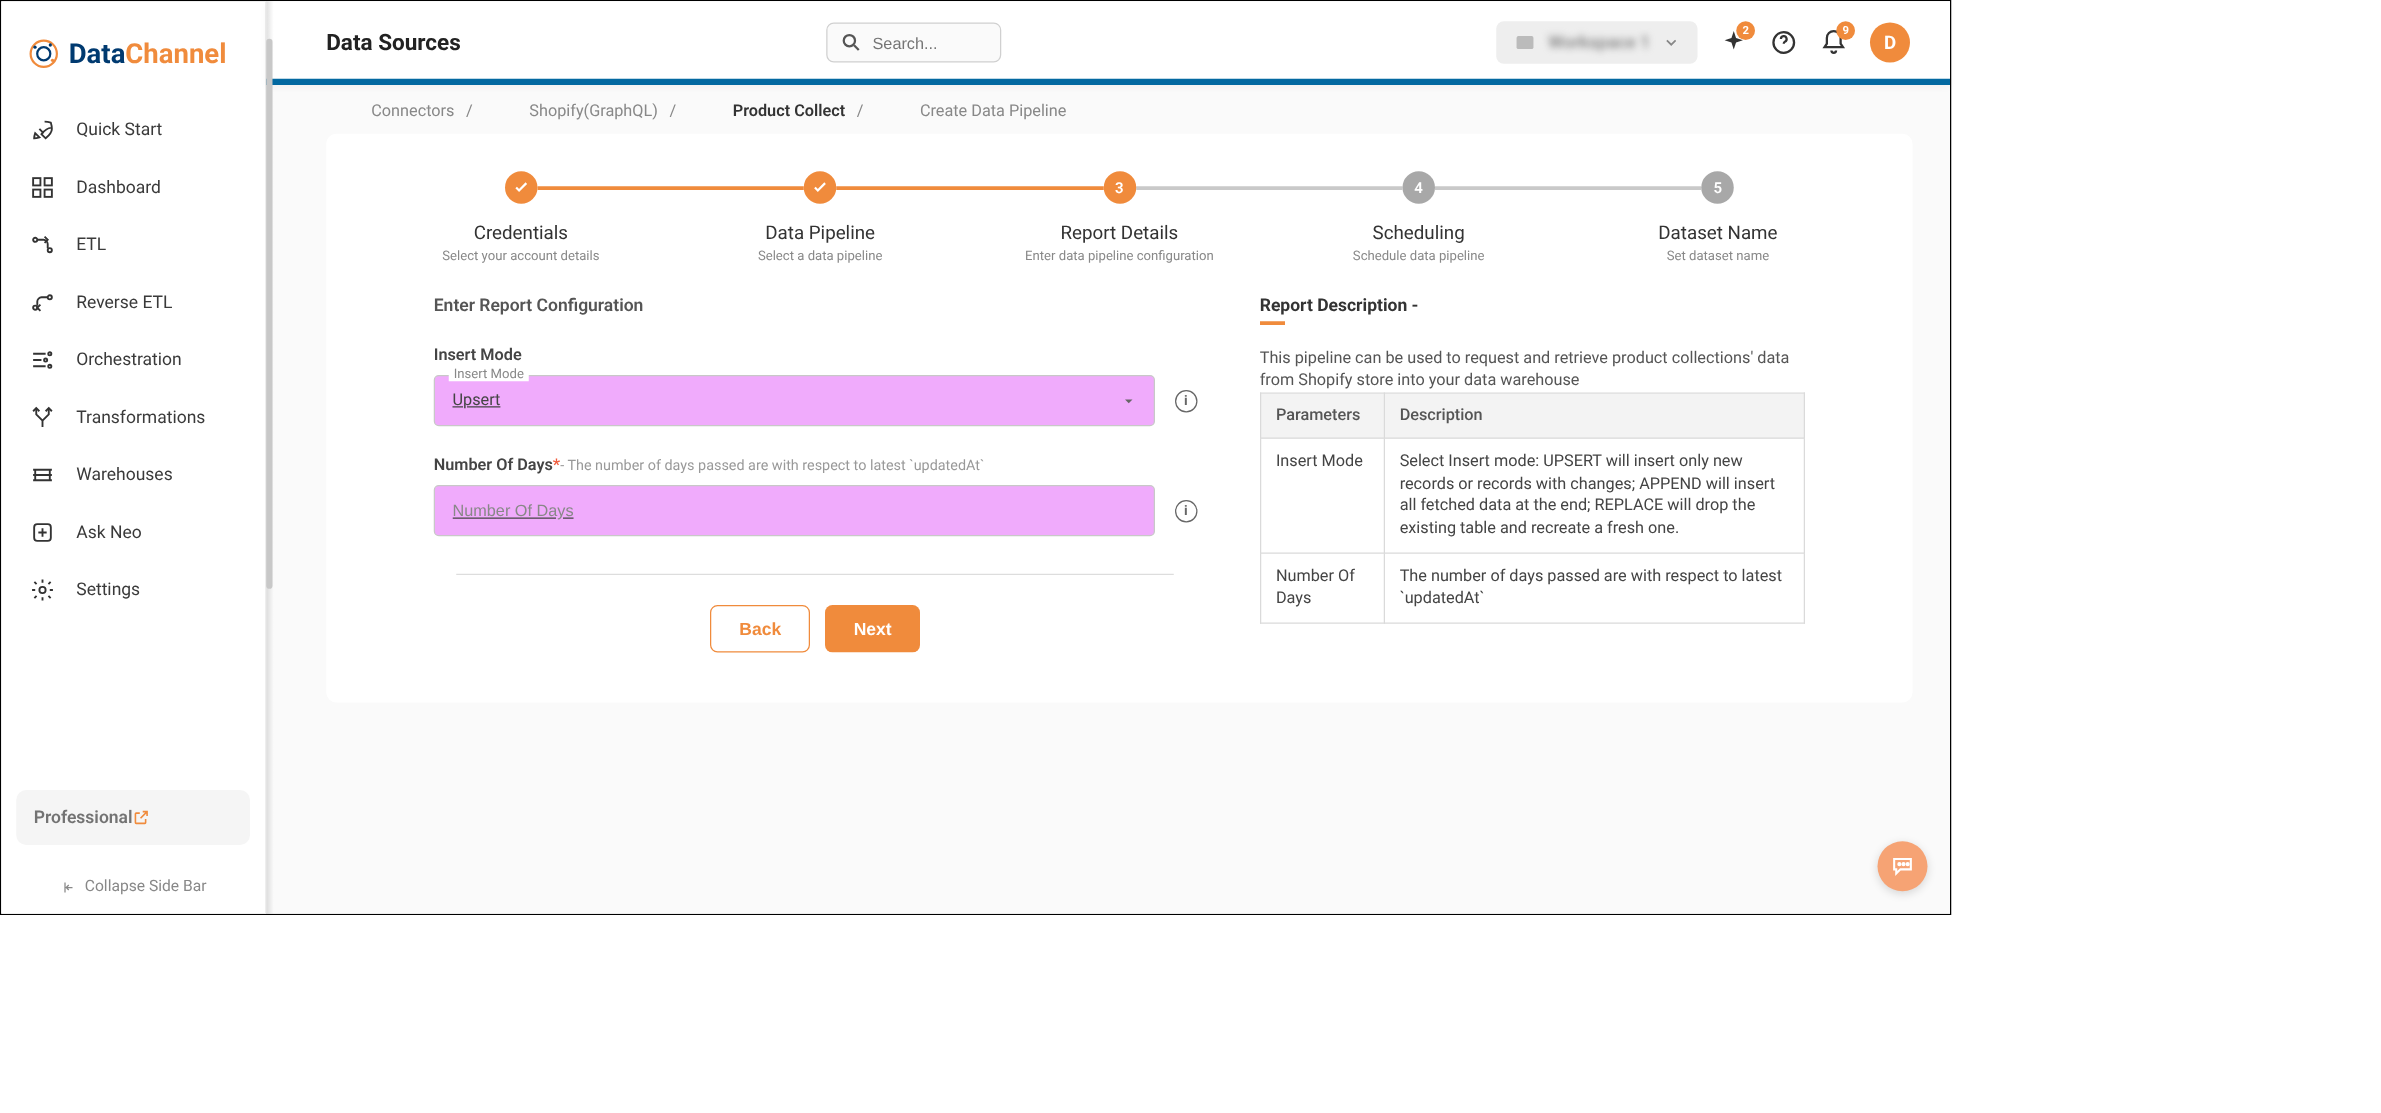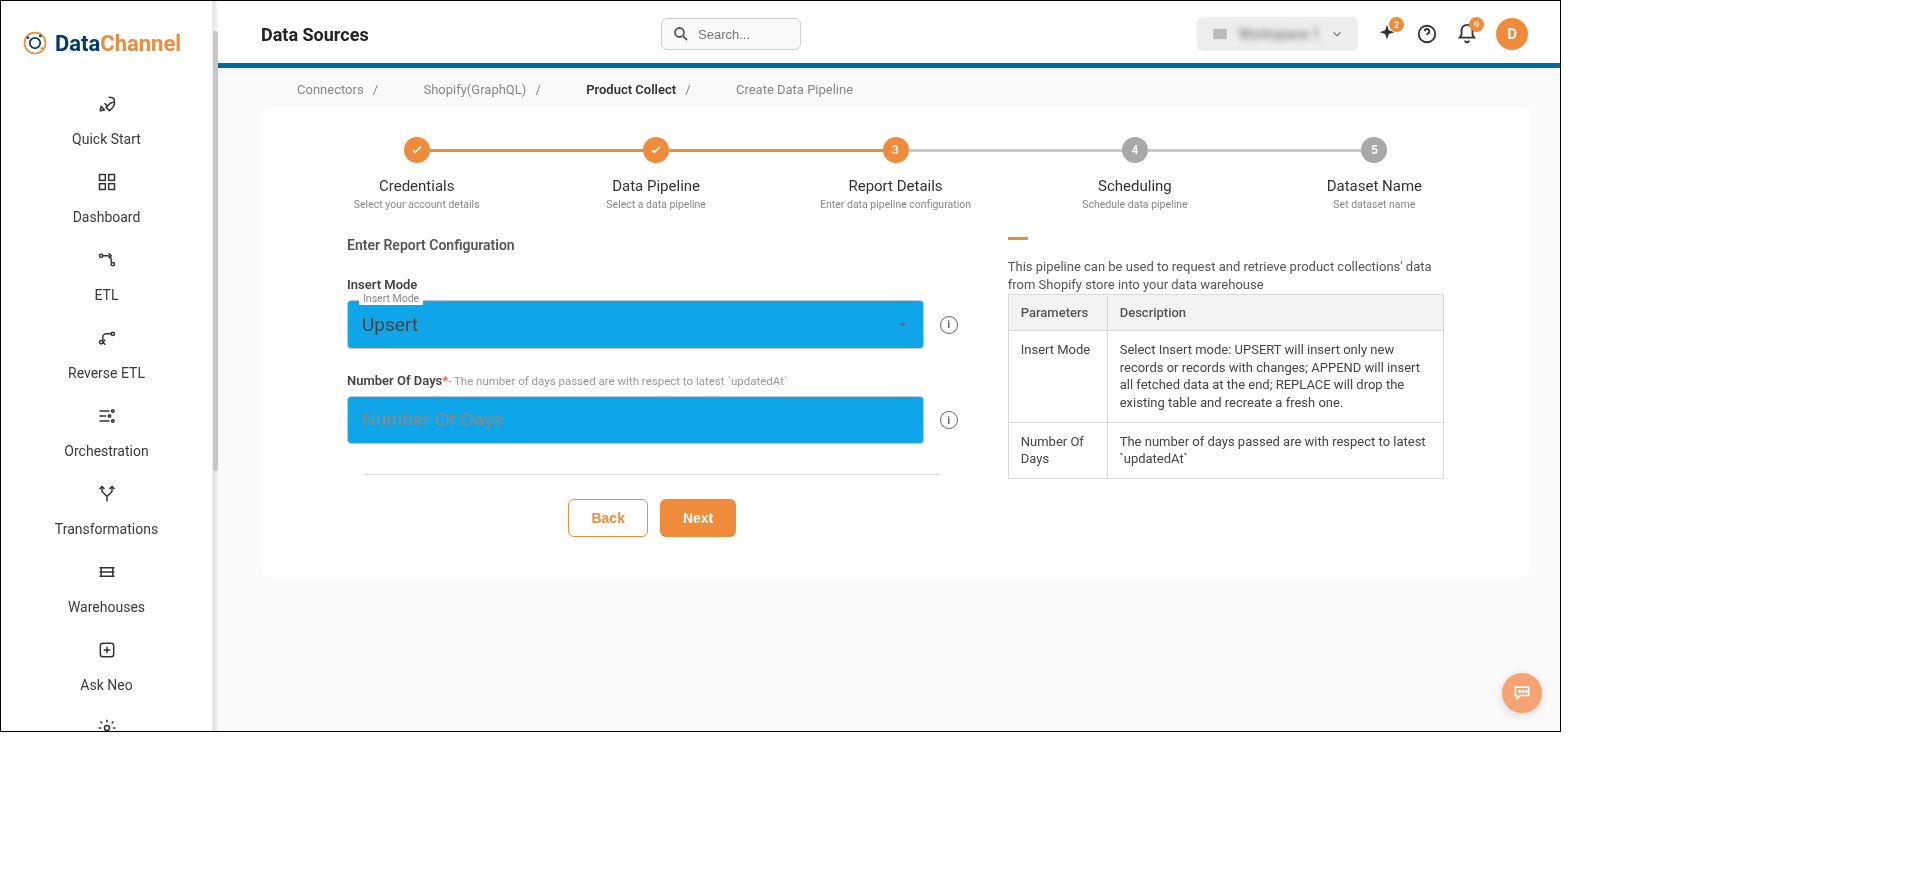--- a/index.html
+++ b/index.html
@@ -6,21 +6,21 @@
   body { font-family: -apple-system, BlinkMacSystemFont, "Segoe UI", Roboto, sans-serif; background: #fff; color: #333; font-size: 14px; }
   .app { display: flex; height: 732px; width: 1561px; border: 1px solid #000; }
 
   
   .sidebar { width: 212px; display: flex; flex-direction: column; background: #fff; border-right: 1px solid #eee; }
   .logo { padding: 28px 20px 20px; font-weight: 700; font-size: 22px; display: flex; align-items: center; gap: 6px; }
   .logo .icon-wrap { width: 28px; height: 28px; }
   .logo .d { color: #003a70; }
   .logo .c { color: #f08b3c; }
   .nav { flex: 1; padding: 4px 8px; }
-  .nav-item { display: flex; align-items: center; gap: 16px; padding: 12px 14px; border-radius: 8px; cursor: pointer; color: #3a3a3a; flex-direction: column; }
+  .nav-item { display: flex; align-items: center; gap: 16px; padding: 12px 14px; border-radius: 8px; cursor: pointer; color: #3a3a3a; }
   .nav-icon { width: 22px; height: 22px; display: inline-flex; align-items: center; justify-content: center; }
   .plan-box { margin: 12px; padding: 14px 14px; background: #f5f5f5; border-radius: 8px; display: flex; align-items: center; justify-content: flex-start; color: #737373; font-weight: 600; }
   .collapse-bar { display: flex; align-items: center; gap: 8px; padding: 14px 20px; color: #888; font-size: 12.5px; cursor: pointer; justify-content: center; }
 
   
   .main { flex: 1; position: relative; display: flex; flex-direction: column; background: #fafafa; }
   .scrollbar-shadow { position: absolute; left: 0; top: 0; bottom: 0; width: 6px; background: linear-gradient(90deg, rgba(0,0,0,0.12), rgba(0,0,0,0)); }
   .scrollbar-thumb { position: absolute; left: 0; top: 30px; width: 5px; height: 440px; background: #c8c8c8; border-radius: 3px; }
   .header { padding: 16px 32px 12px 48px; display: flex; align-items: center; gap: 20px; background: #fff; border-bottom: 5px solid #0369a1; box-shadow: 0 2px 6px rgba(0,0,0,0.04); }
   .header h1 { font-size: 18px; font-weight: 700; color: #222; flex-shrink: 0; width: 380px; }
@@ -58,21 +58,21 @@
   .form-col { flex: 1 1 56%; }
   .desc-col { flex: 1 1 40%; }
 
   .sec-title { font-weight: 600; font-size: 14px; color: #555; margin-bottom: 24px; }
   .field-label { font-weight: 600; font-size: 13px; color: #444; margin-bottom: 8px; }
   .field-hint { font-weight: 400; font-size: 11.5px; color: #999; }
   .req { color: #f05b3c; }
   .field-wrap { position: relative; margin-bottom: 24px; display: flex; align-items: center; gap: 16px; }
   .field-inner { flex: 1; position: relative; }
   .floating-label { position: absolute; left: 12px; top: -8px; background: #fff; padding: 0 4px; font-size: 10.5px; color: #888; }
-  .select-box, .text-input { width: 100%; border: 1px solid #c8c8c8; border-radius: 4px; padding: 12px 14px; font-size: 19px; background: #0ea5e9; display: flex; align-items: center; justify-content: space-between; cursor: pointer; color: #444; }
+  .select-box, .text-input { width: 100%; border: 1px solid #c8c8c8; border-radius: 4px; padding: 12px 14px; font-size: 13px; background: #f0abfc; display: flex; align-items: center; justify-content: space-between; cursor: pointer; color: #444; text-decoration: underline; }
   .text-input { cursor: text; outline: none; }
   .text-input::placeholder { color: #888; }
   .info-icon { width: 18px; height: 18px; border: 1.5px solid #666; border-radius: 50%; display: inline-flex; align-items: center; justify-content: center; font-size: 11px; font-weight: 700; color: #666; flex-shrink: 0; cursor: pointer; }
 
   .divider { border: none; border-top: 1px solid #ddd; margin: 30px auto 24px; width: 94%; }
   .actions { display: flex; gap: 12px; justify-content: center; }
   .btn { padding: 10px 22px; border-radius: 6px; font-weight: 700; font-size: 14px; cursor: pointer; border: 1px solid transparent; }
   .btn-outline { background: #fff; border-color: #f08b3c; color: #f08b3c; }
   .btn-primary { background: #f08b3c; color: #fff; }
 
@@ -348,20 +348,21 @@
           </div>
 
           <hr class="divider">
           <div class="actions">
             <button class="btn btn-outline">Back</button>
             <button class="btn btn-primary">Next</button>
           </div>
         </div>
 
         <div class="desc-col">
+          <div class="desc-title">Report Description -</div>
           <div class="desc-underline"></div>
           <div class="desc-text">This pipeline can be used to request and retrieve product collections' data from Shopify store into your data warehouse</div>
           <table class="param-table">
             <thead>
                 <tr>
               <th>Parameters</th>
               <th>Description</th>
             </tr>
               </thead>
             <tbody>

